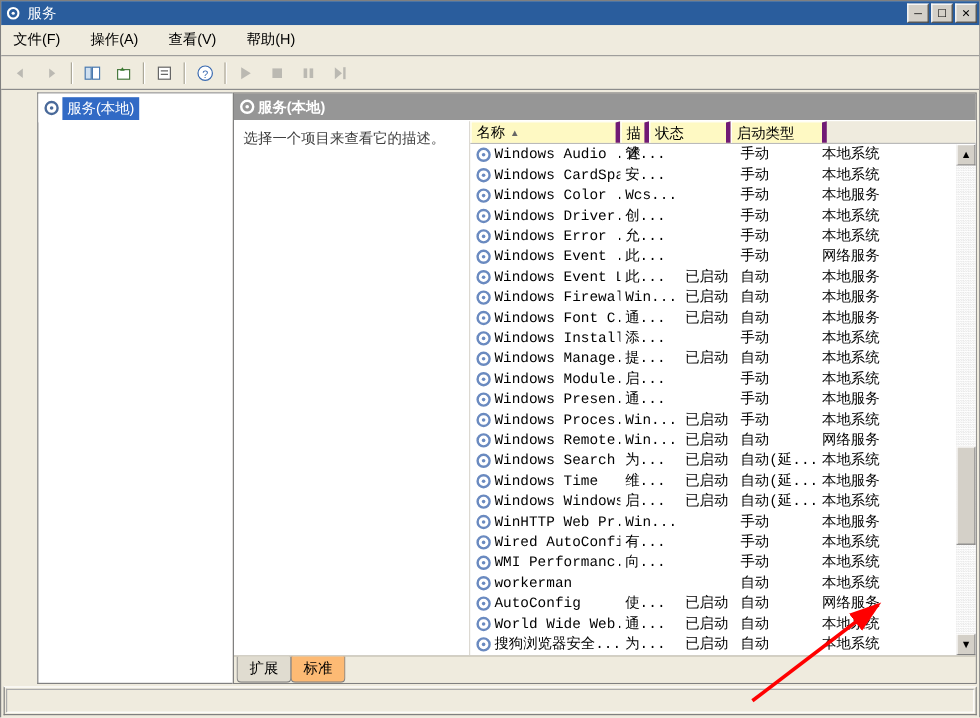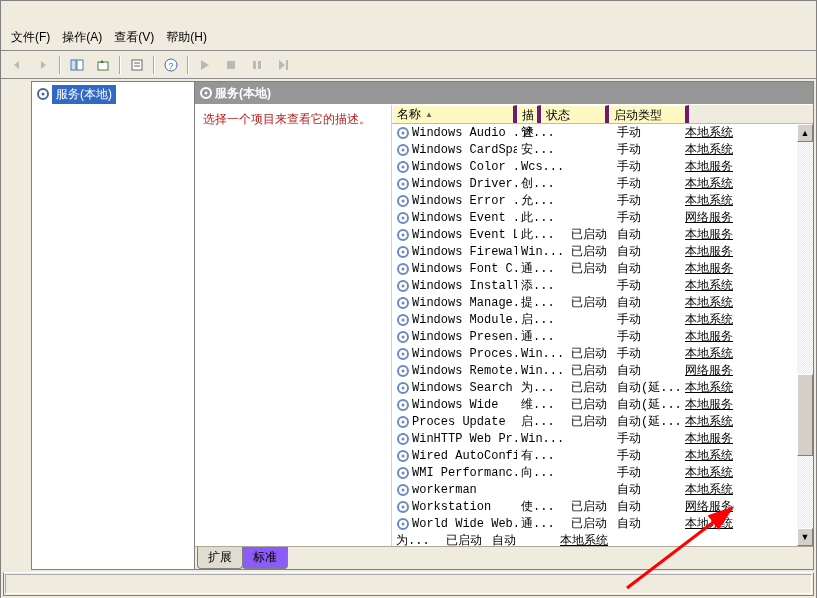--- a/index.html
+++ b/index.html
@@ -2,69 +2,83 @@
 <html><head>
 <meta charset="utf-8">
 <style>
   html,body{margin:0;padding:0;font-family:"SimSun","宋体",Tahoma,sans-serif;font-size:12px;background:#efebde;color:#000;}
   .window{width:817px;height:598px;box-sizing:border-box;background:#efebde;border:1px solid #808080;border-bottom:none;position:relative;display:flex;flex-direction:column;}
   .titlebar{height:20px;background:linear-gradient(#2a5d9d,#2a5d9d);color:#fff;display:flex;align-items:center;padding:0 2px;font-size:12px;}
   .titlebar .gear-icon{display:inline-flex;width:16px;height:16px;align-items:center;justify-content:center;margin-right:4px;}
   .titlebar .title{flex:1;}
   .win-btns{display:flex;gap:2px;}
   .win-btn{width:16px;height:14px;background:#d4d0c8;border:1px solid #fff;border-right-color:#404040;border-bottom-color:#404040;display:flex;align-items:center;justify-content:center;font-size:9px;color:#000;}
-  .menubar{display:flex;align-items:center;gap:0;background:#efebde;border-bottom:1px solid #8c8c8c;padding:2px 4px;margin-top:24px;}
+  .menubar{display:flex;align-items:center;gap:13px;background:#efebde;border-bottom:1px solid #8c8c8c;padding:2px 4px;}
   .menu-item{padding:2px 6px;}
   .toolbar{display:flex;align-items:center;gap:2px;background:#efebde;border-bottom:1px solid #8c8c8c;padding:2px 4px;height:28px;box-sizing:border-box;}
   .tb-btn{width:22px;height:22px;display:inline-flex;align-items:center;justify-content:center;color:#333;border:1px solid transparent;}
   .tb-btn.disabled{opacity:.5;}
   .tb-sep{width:0;height:18px;border-left:1px solid #aca899;border-right:1px solid #fff;margin:0 2px;}
   .client{flex:1;display:flex;min-height:0;margin-left:28px;}
   .tree-pane{width:163px;box-sizing:border-box;border:1px solid #808080;border-right:none;margin:2px 0 2px 2px;background:#fff;}
   .tree-root{height:24px;display:flex;align-items:center;padding-left:4px;background:#fff;}
   .tree-node{display:inline-flex;align-items:center;background:#316ac5;color:#fff;padding:1px 4px;}
   .right-pane{flex:1;display:flex;flex-direction:column;border:1px solid #808080;margin:2px 2px 2px 0;background:#efebde;min-width:0;}
   .right-header{background:#969696;color:#fff;height:22px;display:flex;align-items:center;padding-left:4px;font-weight:normal;}
   .right-body{flex:1;display:flex;min-height:0;background:#fff;border-top:1px solid #fff;position:relative;}
-  .desc-pane{width:180px;padding:6px 8px;font-size:12px;color:#b91c1c;background:#fff;border-right:1px solid #d4d0c8;}
+  .desc-pane{width:180px;padding:6px 8px;font-size:12px;color:#404040;background:#fff;border-right:1px solid #d4d0c8;}
   .list-wrap{flex:1;min-width:0;display:flex;flex-direction:column;background:#fff;position:relative;}
   .list-header{display:flex;background:#efebde;border-bottom:1px solid #bababa;height:18px;font-size:12px;}
   .lh-cell{box-sizing:border-box;border-right:4px solid #701a75;border-top:1px solid #fff;border-left:1px solid #fff;padding:1px 4px;background:#fef9c3;}
   .lh-name{width:125px;display:flex;align-items:center;}
   .lh-desc{width:24px;}
   .lh-state{width:68px;}
   .lh-start{width:80px;}
   .lh-logon{flex:1;}
   .list-body{flex:1;overflow:hidden;position:relative;}
   .row{display:flex;height:17px;align-items:center;font-size:12px;}
   .cell{box-sizing:border-box;padding:0 4px;overflow:hidden;white-space:nowrap;text-overflow:clip;font-family:"Courier New","SimSun",monospace;}
   .c-name{width:125px;display:flex;align-items:center;}
   .c-desc{width:48px;}
   .c-state{width:48px;text-align:center;}
   .c-start{width:68px;}
-  .c-logon{flex:1;text-decoration:underline;}
+  .c-logon{flex:1;}
   .svc-icon{width:14px;height:14px;margin-right:2px;display:inline-flex;align-items:center;justify-content:center;}
   .scrollbar{position:absolute;right:0;top:0;bottom:0;width:16px;background:#efefef;display:flex;flex-direction:column;}
   .sb-btn{height:16px;background:#d4d0c8;border:1px solid #fff;border-right-color:#808080;border-bottom-color:#808080;display:flex;align-items:center;justify-content:center;font-size:9px;}
   .sb-track{flex:1;background:repeating-conic-gradient(#e8e8e8 0% 25%,#fff 0% 50%) 50%/2px 2px;position:relative;}
   .sb-thumb{position:absolute;left:0;right:0;top:60%;height:80px;background:#d4d0c8;border:1px solid #fff;border-right-color:#808080;border-bottom-color:#808080;}
   .tabs-strip{height:22px;border-top:1px solid #aca899;display:flex;align-items:flex-end;padding-left:2px;background:#efebde;}
-  .tab{padding:2px 10px;background:#8b5cf6;border:1px solid #808080;border-top:none;border-radius:0 0 4px 4px;margin-right:-1px;font-size:12px;}
+  .tab{padding:2px 10px;background:#fdba74;border:1px solid #808080;border-top:none;border-radius:0 0 4px 4px;margin-right:-1px;font-size:12px;}
   .tab.inactive{background:#e0dcd0;}
   .statusbar{height:22px;border:1px solid #808080;border-top:1px solid #fff;margin:0 2px 2px 2px;background:#efebde;display:flex;}
   .status-cell{flex:1;border:1px inset #fff;margin:1px;}
   .arrow-annotation{position:absolute;left:230px;top:398px;pointer-events:none;z-index:10;}
   .sort-arrow{margin-left:4px;font-size:8px;color:#666;}
   svg{display:block;}
 </style>
 </head>
 <body>
 
 <div class="window">
 
+  <div class="titlebar">
+    <span class="gear-icon">
+      <svg width="14" height="14" viewBox="0 0 16 16">
+          <circle cx="8" cy="8" r="5" fill="none" stroke="#fff" stroke-width="2"></circle>
+          <circle cx="8" cy="8" r="1.5" fill="#fff"></circle>
+        </svg>
+    </span>
+    <span class="title">服务</span>
+    <div class="win-btns">
+      <div class="win-btn">─</div>
+      <div class="win-btn">☐</div>
+      <div class="win-btn">✕</div>
+    </div>
+  </div>
 
   <div class="menubar">
     <span class="menu-item">文件(F)</span>
     <span class="menu-item">操作(A)</span>
     <span class="menu-item">查看(V)</span>
     <span class="menu-item">帮助(H)</span>
   </div>
 
   <div class="toolbar">
     <span class="tb-btn disabled">
@@ -412,36 +426,36 @@
                 <div class="cell c-logon">本地系统</div>
               </div>
               <div class="row">
                 <div class="cell c-name">
                   <span class="svc-icon">
                     <svg width="14" height="14">
                       <circle cx="7" cy="7" r="5" fill="none" stroke="#6a8ac0" stroke-width="2"></circle>
                       <circle cx="7" cy="7" r="1.5" fill="#6a8ac0"></circle>
                     </svg>
                   </span>
-                  <span>Windows Wide</span>
+                  <span>Windows Time</span>
                 </div>
                 <div class="cell c-desc">维...</div>
                 <div class="cell c-state">已启动</div>
                 <div class="cell c-start">自动(延...</div>
                 <div class="cell c-logon">本地服务</div>
               </div>
               <div class="row">
                 <div class="cell c-name">
                   <span class="svc-icon">
                     <svg width="14" height="14">
                       <circle cx="7" cy="7" r="5" fill="none" stroke="#6a8ac0" stroke-width="2"></circle>
                       <circle cx="7" cy="7" r="1.5" fill="#6a8ac0"></circle>
                     </svg>
                   </span>
-                  <span>Proces Update</span>
+                  <span>Windows Windows</span>
                 </div>
                 <div class="cell c-desc">启...</div>
                 <div class="cell c-state">已启动</div>
                 <div class="cell c-start">自动(延...</div>
                 <div class="cell c-logon">本地系统</div>
               </div>
               <div class="row">
                 <div class="cell c-name">
                   <span class="svc-icon">
                     <svg width="14" height="14">
@@ -502,21 +516,21 @@
                 <div class="cell c-logon">本地系统</div>
               </div>
               <div class="row">
                 <div class="cell c-name">
                   <span class="svc-icon">
                     <svg width="14" height="14">
                       <circle cx="7" cy="7" r="5" fill="none" stroke="#6a8ac0" stroke-width="2"></circle>
                       <circle cx="7" cy="7" r="1.5" fill="#6a8ac0"></circle>
                     </svg>
                   </span>
-                  <span>Workstation</span>
+                  <span>AutoConfig</span>
                 </div>
                 <div class="cell c-desc">使...</div>
                 <div class="cell c-state">已启动</div>
                 <div class="cell c-start">自动</div>
                 <div class="cell c-logon">网络服务</div>
               </div>
               <div class="row">
                 <div class="cell c-name">
                   <span class="svc-icon">
                     <svg width="14" height="14">
@@ -525,20 +539,29 @@
                     </svg>
                   </span>
                   <span>World Wide Web...</span>
                 </div>
                 <div class="cell c-desc">通...</div>
                 <div class="cell c-state">已启动</div>
                 <div class="cell c-start">自动</div>
                 <div class="cell c-logon">本地系统</div>
               </div>
               <div class="row">
+                <div class="cell c-name">
+                  <span class="svc-icon">
+                    <svg width="14" height="14">
+                      <circle cx="7" cy="7" r="5" fill="none" stroke="#6a8ac0" stroke-width="2"></circle>
+                      <circle cx="7" cy="7" r="1.5" fill="#6a8ac0"></circle>
+                    </svg>
+                  </span>
+                  <span>搜狗浏览器安全...</span>
+                </div>
                 <div class="cell c-desc">为...</div>
                 <div class="cell c-state">已启动</div>
                 <div class="cell c-start">自动</div>
                 <div class="cell c-logon">本地系统</div>
               </div>
               <div class="row">
                 <div class="cell c-name">
                   <span>搜狗输入法基础...</span>
                 </div>
                 <div class="cell c-desc">为...</div>

